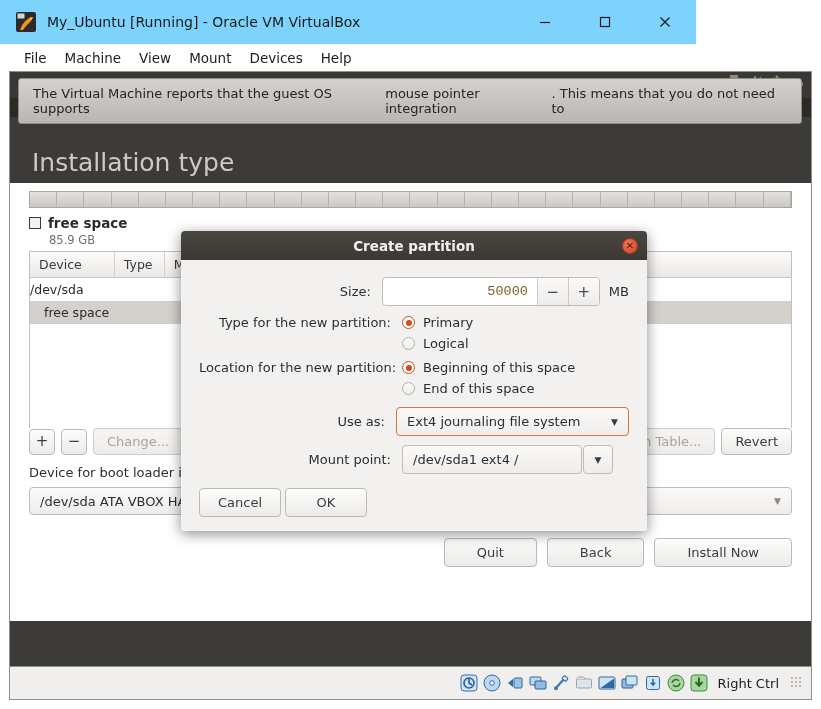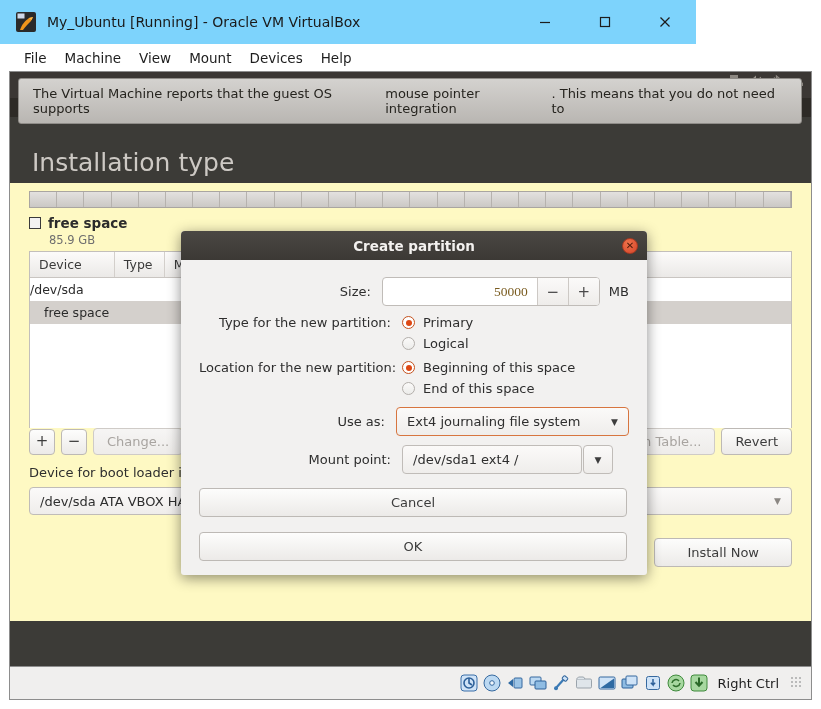--- a/index.html
+++ b/index.html
@@ -126,21 +126,21 @@
     position: absolute;
     left: 22px; top: 14px;
     font-size: 25px;
     color: #cdc9c4;
     font-weight: normal;
   }
   #installer-body {
     position: absolute;
     left: 0; top: 111px;
     width: 801px; height: 438px;
-    background: #fef9c3;
+    background: #ffffff;
   }
   #installer-footerbar {
     position: absolute;
     left: 0; top: 549px;
     width: 801px; height: 45px;
     background: #3c3b37;
   }
 
   
   #partition-bar {
@@ -369,21 +369,21 @@
     box-sizing: border-box;
     overflow: hidden;
   }
   #size-input {
     width: 143px;
     border: none;
     outline: none;
     background: transparent;
     text-align: right;
     padding-right: 9px;
-    font-family: Liberation Serif, serif;
+    font-family: Liberation Mono, monospace;
     font-size: 13.5px;
     color: #7a5c20;
   }
   .spin-btn {
     width: 30px;
     border-left: 1px solid #cdc9c5;
     background: linear-gradient(#fbfaf9, #eeecea);
     display: flex; align-items: center; justify-content: center;
     font-size: 15px;
     color: #4a4a4a;
@@ -450,25 +450,23 @@
     border: 1px solid #c0bcb8;
     border-radius: 4px;
     background: linear-gradient(#fbfaf9, #eeecea);
     box-sizing: border-box;
     display: flex; align-items: center; justify-content: center;
     color: #3d3d3d;
     font-size: 9px;
   }
   #dialog-buttons {
     display: flex;
-    justify-content: flex-end;
-    gap: 15px;
+    gap: 4px;
     margin-top: 14px;
     margin-right: 2px;
-    flex-direction: column;
   }
   .btn.dlg { min-width: 82px; text-align: center; padding: 6px 16px; }
 
   
   #vm-notification {
     position: absolute;
     left: 8px; top: 6px;
     width: 784px; height: 46px;
     background: linear-gradient(#d4d2cf, #b9b6b2);
     border: 1px solid #8f8c88;

